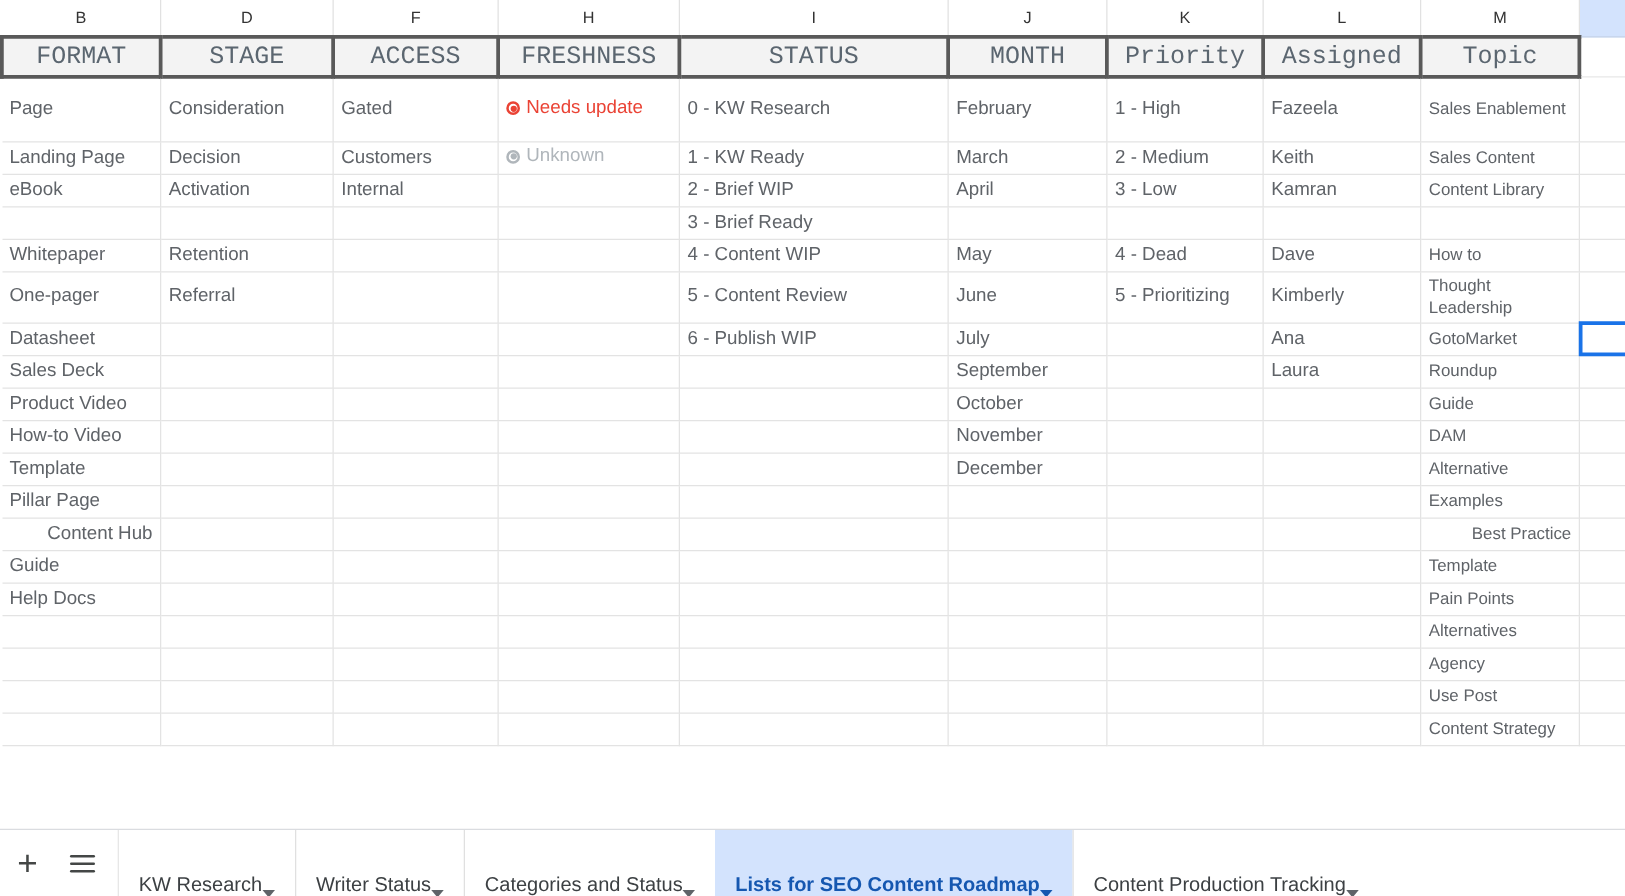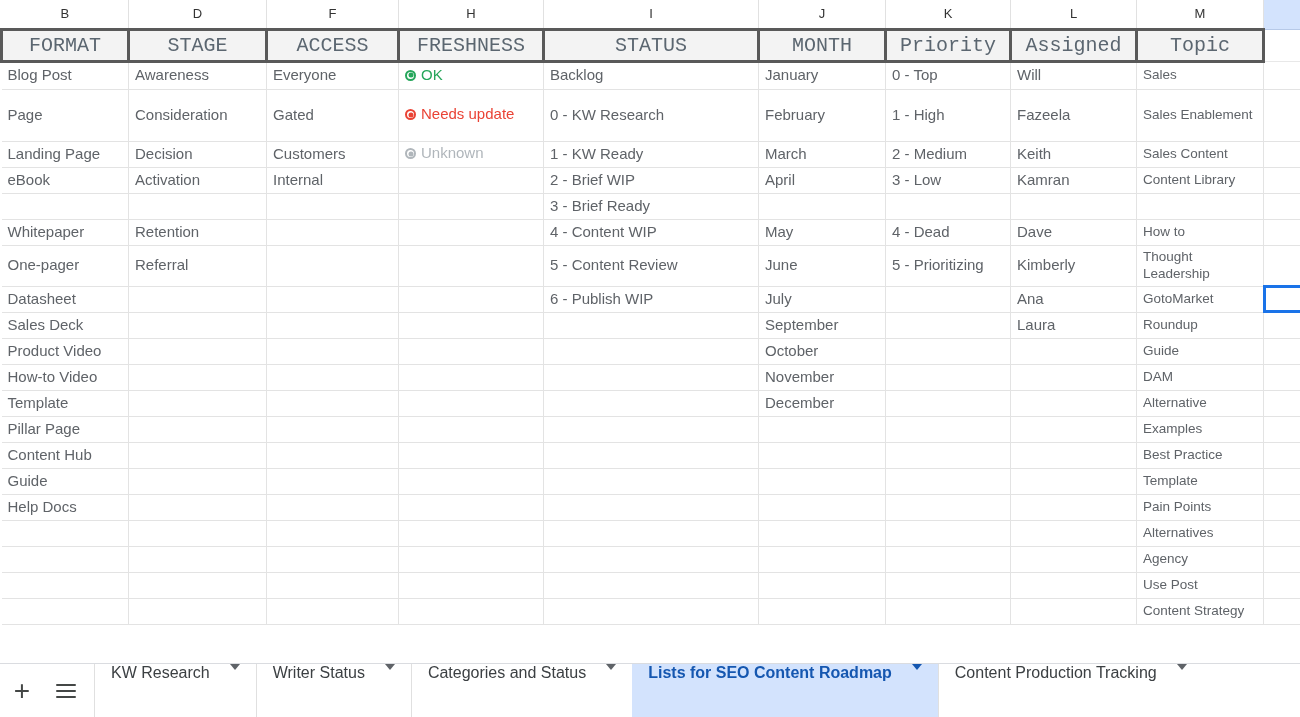--- a/index.html
+++ b/index.html
@@ -141,22 +141,22 @@
   .tabs {
     display: flex;
     align-items: stretch;
     height: 54px;
     margin-left: 6px;
     flex: 1 1 auto;
     overflow: hidden;
   }
   .tab {
     display: flex;
-    align-items: flex-start;
-    gap: 20px;
+    align-items: flex-end;
+    gap: 0;
     padding: 0 16px;
     height: 54px;
     font-size: 16px;
     color: #3c4043;
     border-left: 1px solid #e0e0e0;
     white-space: nowrap;
     cursor: pointer;
     box-sizing: border-box;
   }
   .tab:first-child { border-left: 1px solid #e0e0e0; }
@@ -215,35 +215,20 @@
           <td>ACCESS</td>
           <td>FRESHNESS</td>
           <td>STATUS</td>
           <td>MONTH</td>
           <td>Priority</td>
           <td>Assigned</td>
           <td>Topic</td>
           <td class="empty-hdr"></td>
         </tr>
 
-      <tr class="datarow" style="height: 28px;">
-            <td>Blog Post</td>
-            <td>Awareness</td>
-            <td>Everyone</td>
-            <td><span class="chip fresh-ok">
-                <span class="dot"></span>
-                <span>OK</span>
-              </span></td>
-            <td>Backlog</td>
-            <td>January</td>
-            <td>0 - Top</td>
-            <td>Will</td>
-            <td class="m-col">Sales</td>
-            <td class="tail"></td>
-          </tr>
           <tr class="datarow" style="height: 52px;">
             <td>Page</td>
             <td>Consideration</td>
             <td>Gated</td>
             <td><span class="chip fresh-need">
                 <span class="dot"></span>
                 <span>Needs update</span>
               </span></td>
             <td>0 - KW Research</td>
             <td>February</td>
@@ -380,21 +365,21 @@
             <td></td>
             <td></td>
             <td></td>
             <td></td>
             <td></td>
             <td></td>
             <td></td>
             <td class="m-col">Examples</td>
             <td class="tail"></td>
           </tr>
-          <tr class="datarow" style="height: 26px;">
+          <tr class="datarow" style="height: 26px; text-align: right;">
             <td>Content Hub</td>
             <td></td>
             <td></td>
             <td></td>
             <td></td>
             <td></td>
             <td></td>
             <td></td>
             <td class="m-col">Best Practice</td>
             <td class="tail"></td>

